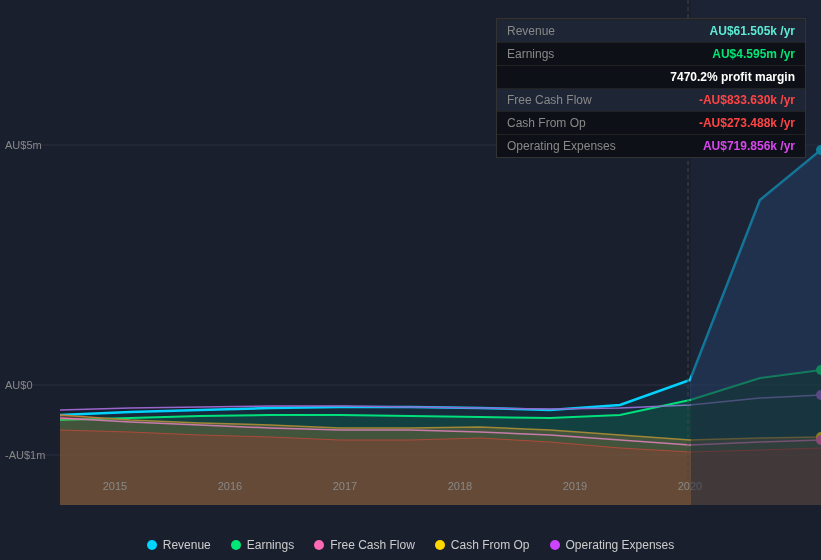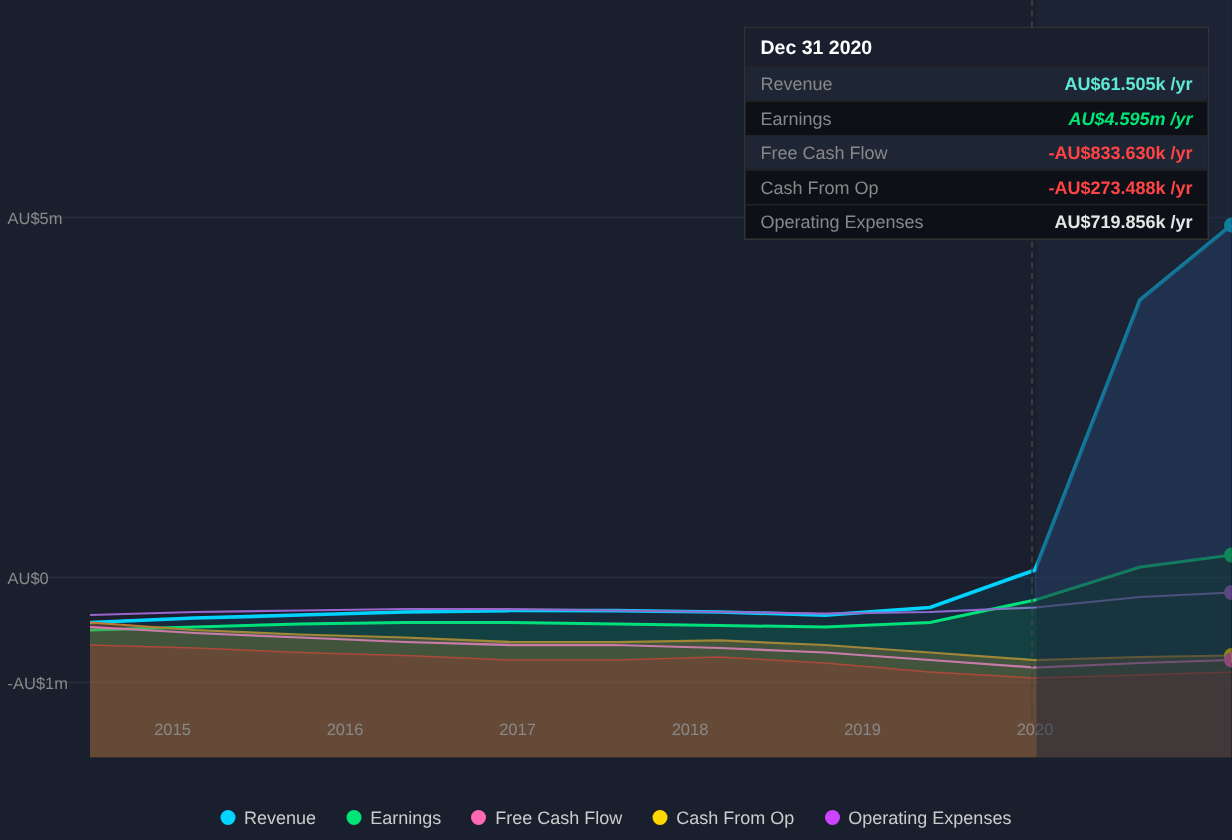--- a/index.html
+++ b/index.html
@@ -49,24 +49,24 @@
     .tooltip-row.highlighted {
       background: #1e2535;
     }
     .tooltip-label {
       color: #888;
     }
     .tooltip-value {
       font-weight: bold;
     }
     .color-cyan { color: #5eead4; }
-    .color-green { color: #00e676; font-style: italic; }
+    .color-green { color: #00e676; }
     .color-white { color: #fff; }
     .color-red { color: #ff4444; }
-    .color-purple { color: #e5e5e5; }
+    .color-purple { color: #d946ef; }
 
     
     .legend {
       position: absolute;
       bottom: 10px;
       left: 0;
       right: 0;
       display: flex;
       align-items: center;
       justify-content: center;
@@ -147,30 +147,33 @@
 
     <circle cx="821" cy="150" r="5" fill="#00d4ff"></circle>
     <circle cx="821" cy="370" r="5" fill="#00e676"></circle>
     <circle cx="821" cy="437" r="5" fill="#ffd700"></circle>
     <circle cx="821" cy="440" r="5" fill="#ff69b4"></circle>
     <circle cx="821" cy="395" r="5" fill="#9966cc"></circle>
   </svg>
 
   
   <div class="tooltip-box">
-    <div class="tooltip-date">Dec 31 2020</div>
 
     <div class="tooltip-row highlighted">
       <span class="tooltip-label">Revenue</span>
       <span class="tooltip-value color-cyan">AU$61.505k /yr</span>
     </div>
     <div class="tooltip-row">
       <span class="tooltip-label">Earnings</span>
       <span class="tooltip-value color-green">AU$4.595m /yr</span>
     </div>
+    <div class="tooltip-row">
+      <span class="tooltip-label"></span>
+      <span class="tooltip-value color-white"><strong>7470.2%</strong> profit margin</span>
+    </div>
     <div class="tooltip-row highlighted">
       <span class="tooltip-label">Free Cash Flow</span>
       <span class="tooltip-value color-red">-AU$833.630k /yr</span>
     </div>
     <div class="tooltip-row">
       <span class="tooltip-label">Cash From Op</span>
       <span class="tooltip-value color-red">-AU$273.488k /yr</span>
     </div>
     <div class="tooltip-row">
       <span class="tooltip-label">Operating Expenses</span>

